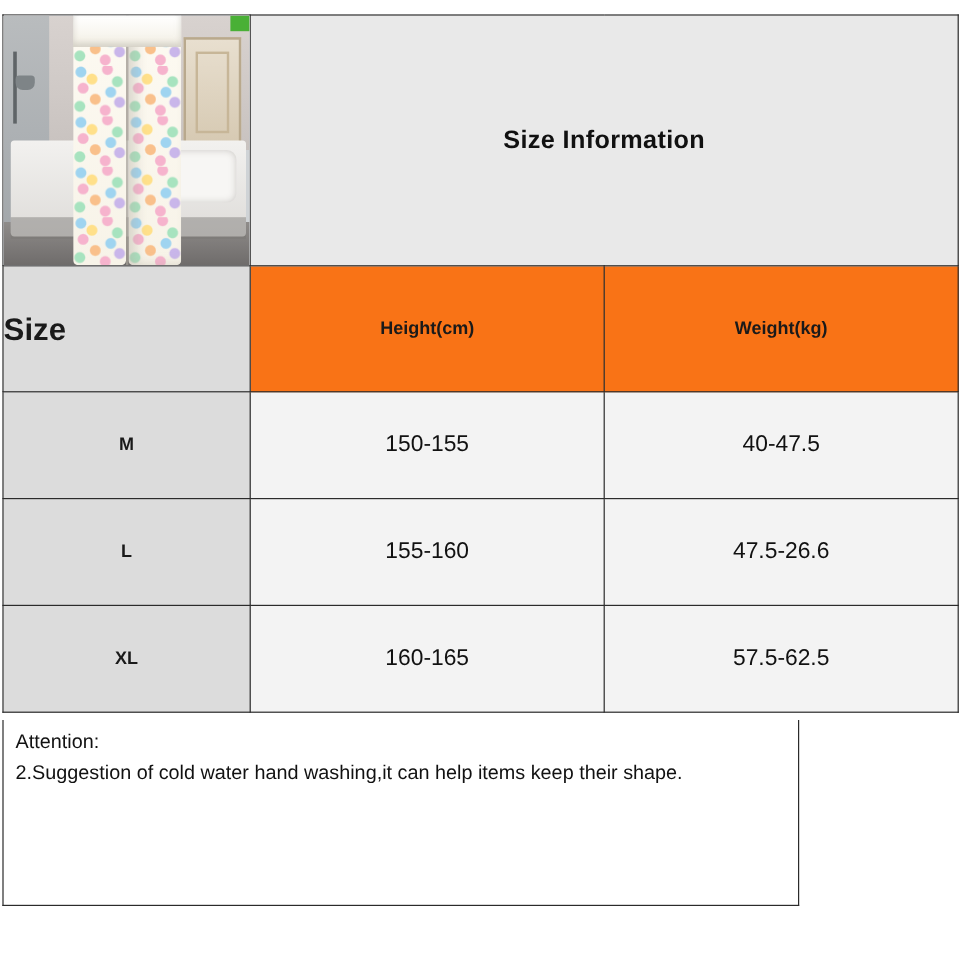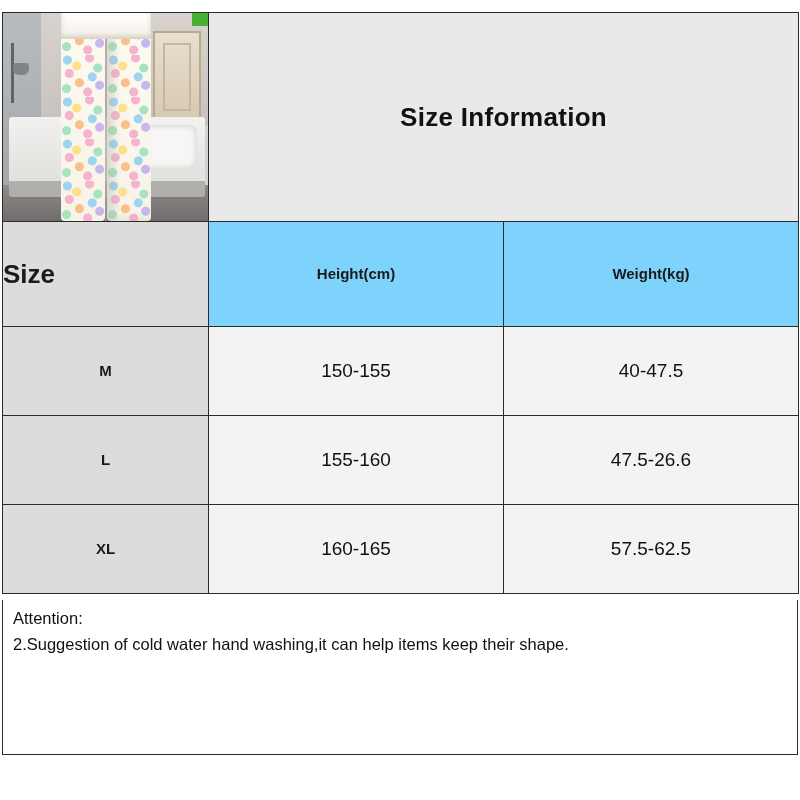--- a/index.html
+++ b/index.html
@@ -155,38 +155,38 @@
     right: 0; top: 0; width: 16px; height: 13px;
     background: #49b036;
   }
 
   
   .title-cell {
     background: #e9e9e9;
     text-align: center;
   }
   .title-text {
-    font-size: 26px;
+    font-size: 21px;
     font-weight: bold;
     letter-spacing: 0.3px;
     color: #111111;
   }
 
   
   .hdr-size {
     background: #dcdcdc;
     text-align: left;
     height: 104px;
   }
   .hdr-size span {
     font-size: 26px;
     font-weight: bold;
   }
   .hdr-cell {
-    background: #7dd3fc;
+    background: #f97316;
     text-align: center;
     height: 104px;
   }
   .hdr-cell span {
     font-size: 15px;
     font-weight: bold;
   }
 
   
   .row-label {
@@ -207,21 +207,21 @@
     font-size: 19px;
     font-weight: normal;
     color: #111;
   }
 
   
   .attention {
     position: absolute;
     left: 2px;
     top: 600px;
-    width: 796px;
+    width: 664px;
     height: 155px;
     border: 1px solid #2b2b2b;
     border-top: none;
     box-sizing: border-box;
     background: #ffffff;
     padding: 8px 10px 0 10px;
   }
   .attention p {
     margin: 0 0 3px 0;
     font-size: 16.5px;

